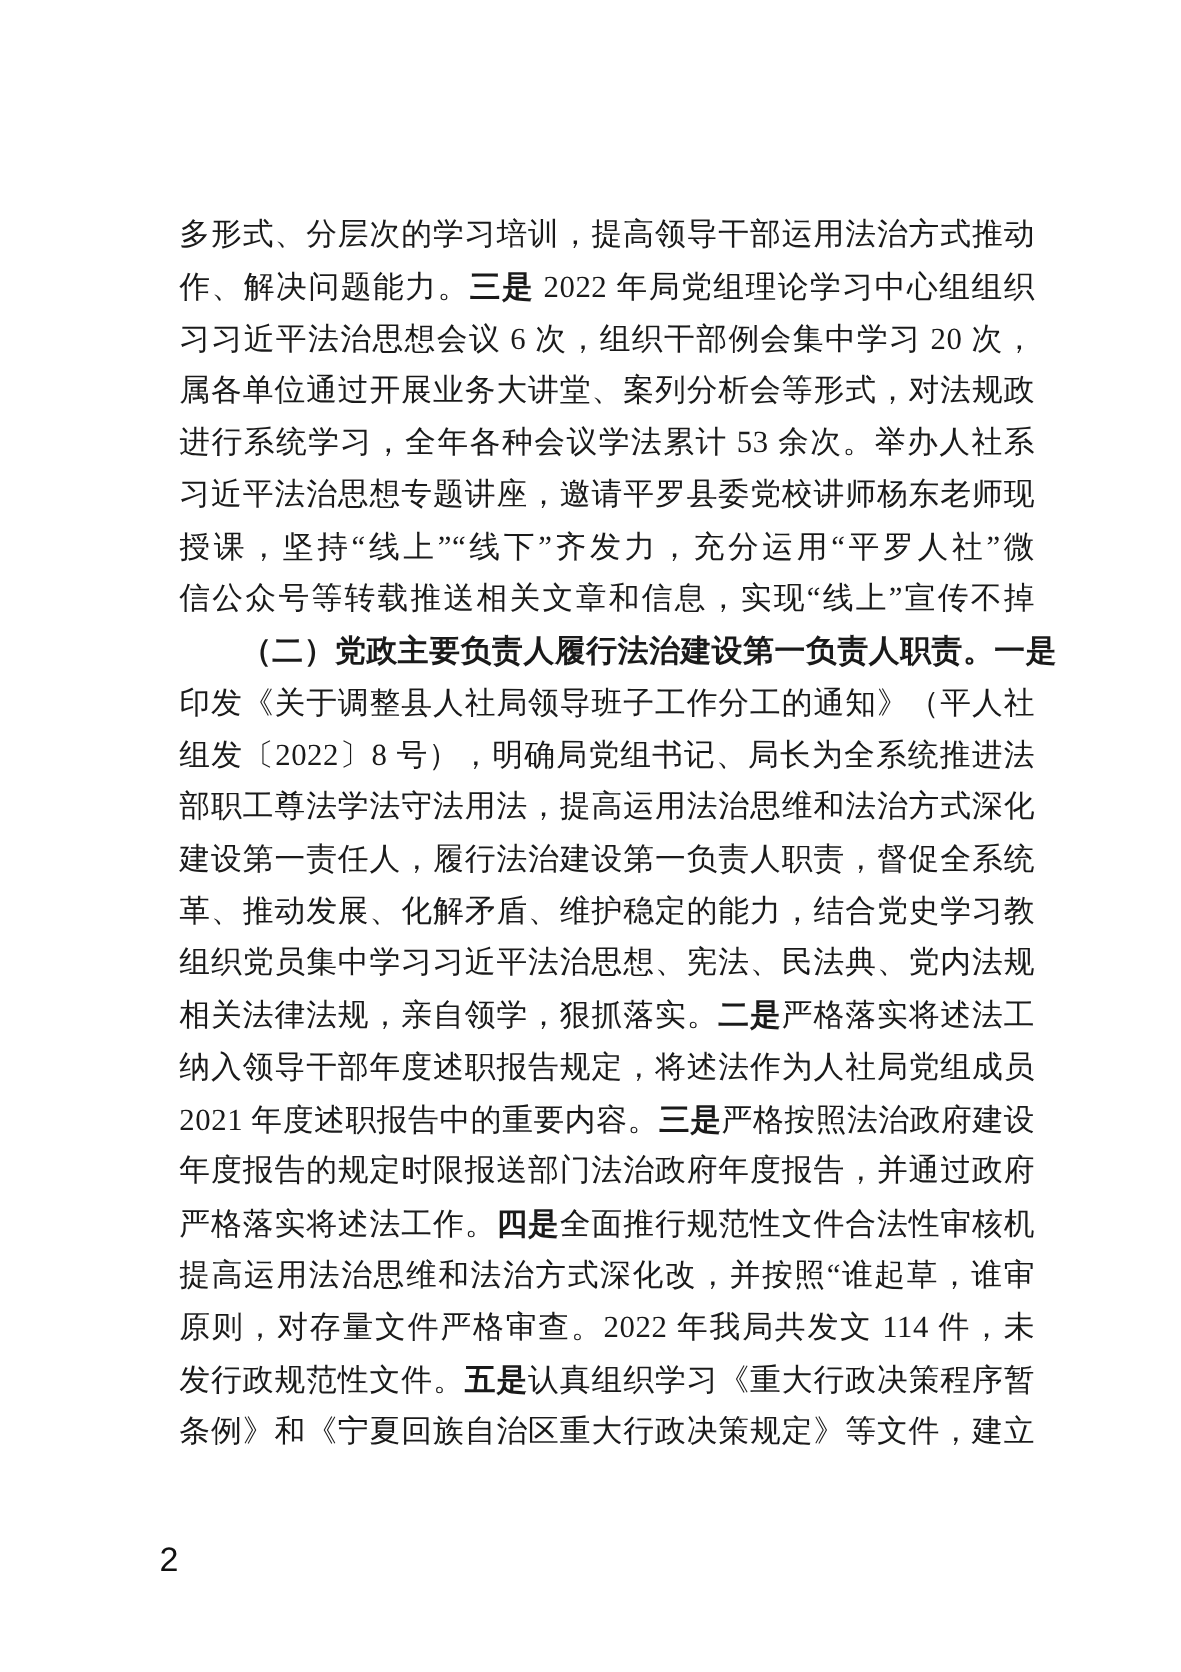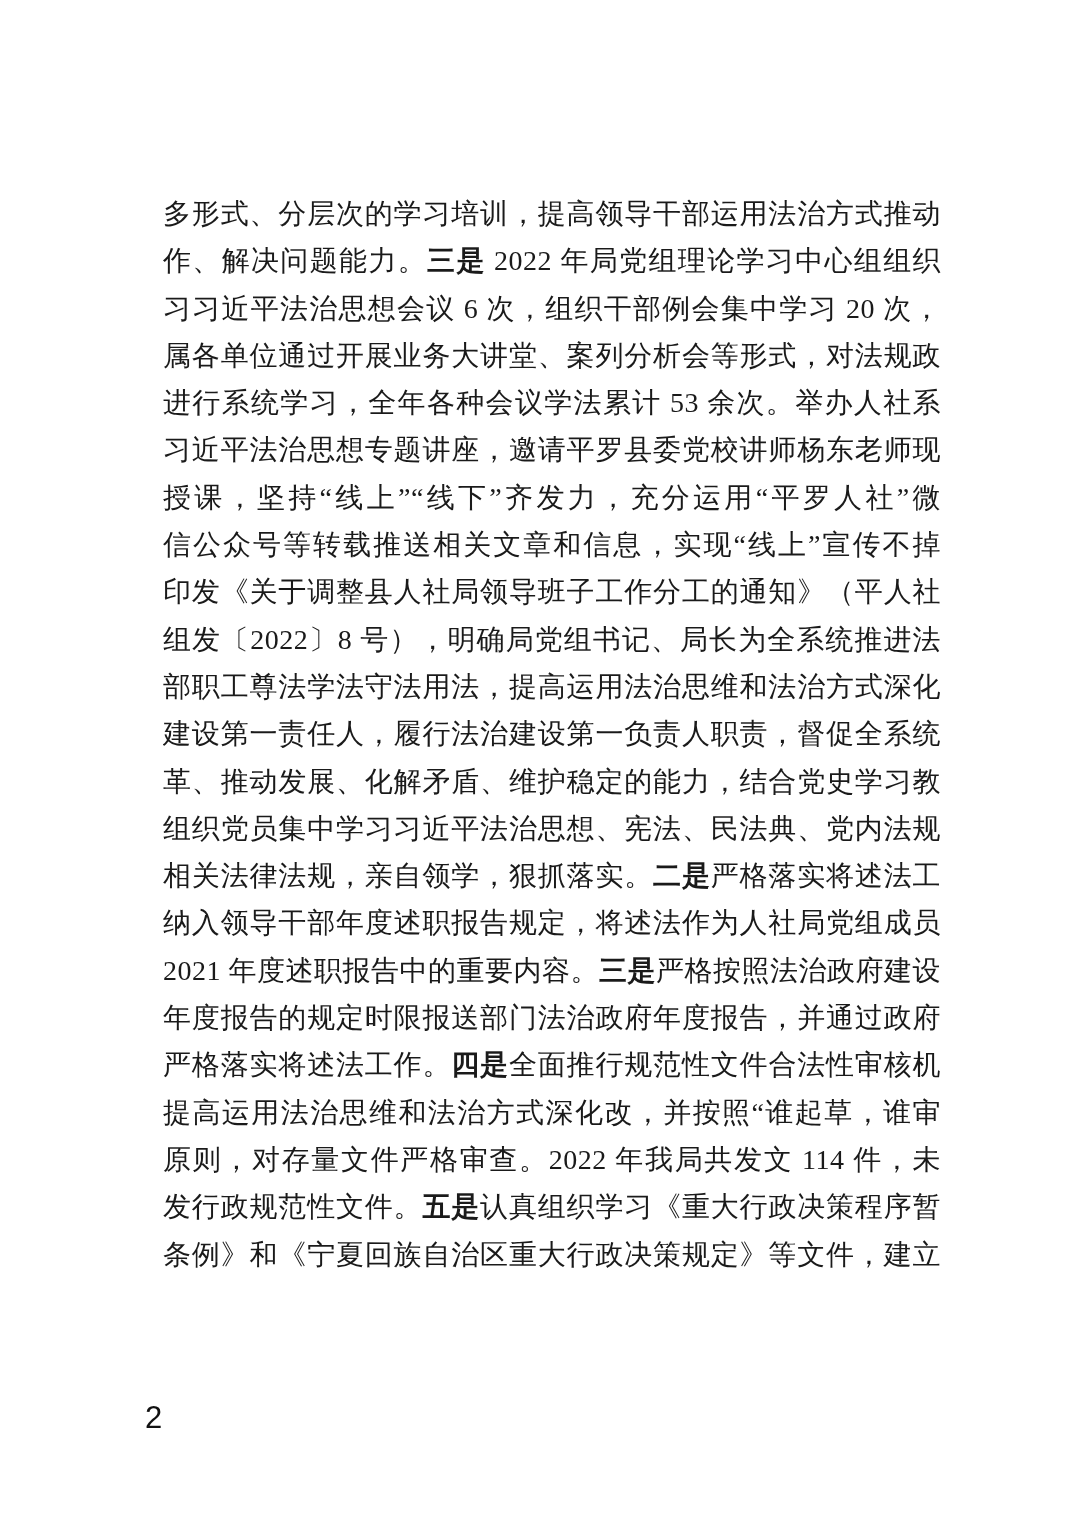--- a/index.html
+++ b/index.html
@@ -68,20 +68,21 @@
 <div class="page">
   <div class="content" id="doc-content">
       <div class="line"><span class="seg">多形式、分层次的学习培训，提高领导干部运用法治方式推动工</span></div>
       <div class="line"><span class="seg">作、解决问题能力。</span><span class="seg bold">三是</span><span class="seg"> 2022 年局党组理论学习中心组组织学</span></div>
       <div class="line"><span class="seg">习习近平法治思想会议 6 次，组织干部例会集中学习 20 次，局</span></div>
       <div class="line"><span class="seg">属各单位通过开展业务大讲堂、案列分析会等形式，对法规政策</span></div>
       <div class="line"><span class="seg">进行系统学习，全年各种会议学法累计 53 余次。举办人社系统</span></div>
       <div class="line"><span class="seg">习近平法治思想专题讲座，邀请平罗县委党校讲师杨东老师现场</span></div>
       <div class="line"><span class="seg">授课，坚持“线上”“线下”齐发力，充分运用“平罗人社”微</span></div>
       <div class="line"><span class="seg">信公众号等转载推送相关文章和信息，实现“线上”宣传不掉队。</span></div>
+      <div class="line indent"><span class="seg bold">（二）党政主要负责人履行法治建设第一负责人职责。一是</span></div>
       <div class="line"><span class="seg">印发《关于调整县人社局领导班子工作分工的通知》（平人社党</span></div>
       <div class="line"><span class="seg">组发〔2022〕8 号），明确局党组书记、局长为全系统推进法治</span></div>
       <div class="line"><span class="seg">部职工尊法学法守法用法，提高运用法治思维和法治方式深化改</span></div>
       <div class="line"><span class="seg">建设第一责任人，履行法治建设第一负责人职责，督促全系统干</span></div>
       <div class="line"><span class="seg">革、推动发展、化解矛盾、维护稳定的能力，结合党史学习教育</span></div>
       <div class="line"><span class="seg">组织党员集中学习习近平法治思想、宪法、民法典、党内法规等</span></div>
       <div class="line"><span class="seg">相关法律法规，亲自领学，狠抓落实。</span><span class="seg bold">二是</span><span class="seg">严格落实将述法工作</span></div>
       <div class="line"><span class="seg">纳入领导干部年度述职报告规定，将述法作为人社局党组成员在</span></div>
       <div class="line"><span class="seg">2021 年度述职报告中的重要内容。</span><span class="seg bold">三是</span><span class="seg">严格按照法治政府建设</span></div>
       <div class="line"><span class="seg">年度报告的规定时限报送部门法治政府年度报告，并通过政府门</span></div>

